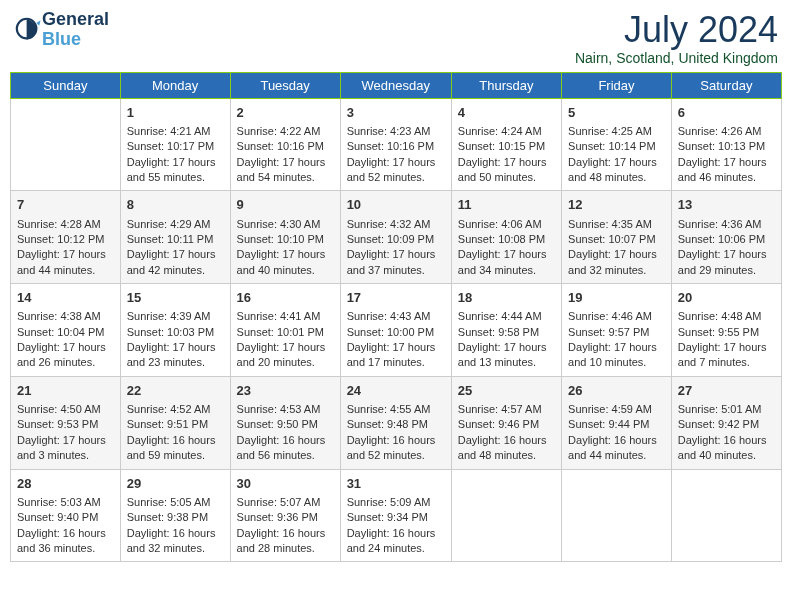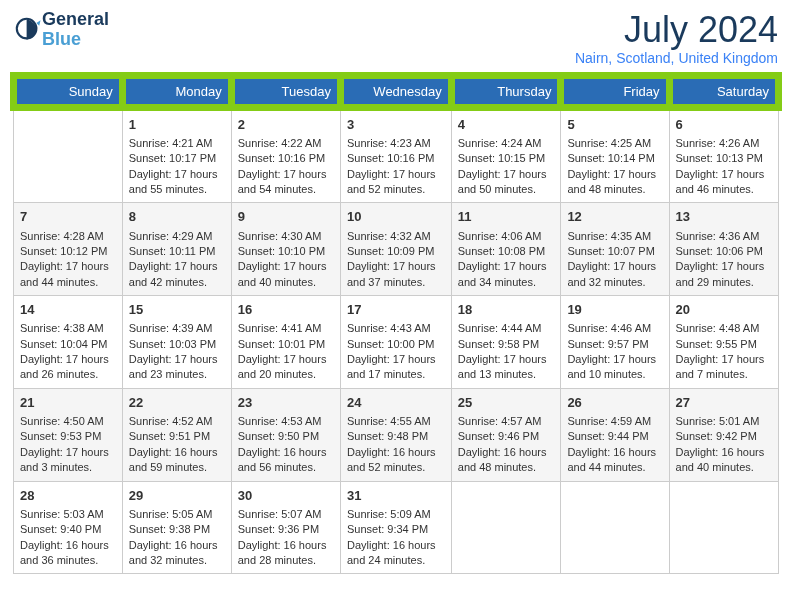--- a/index.html
+++ b/index.html
@@ -38,36 +38,36 @@
       text-align: right;
     }
     .month-title {
       font-size: 36px;
       font-weight: normal;
       color: #1a3a5c;
       line-height: 1.1;
     }
     .location {
       font-size: 14px;
-      color: #3b82f6;
+      color: #14532d;
       font-weight: normal;
     }
     table {
       width: 100%;
       border-collapse: collapse;
       font-size: 11px;
     }
     thead tr th {
       background-color: #2a6cb5;
       color: #fff;
-      text-align: right;
+      text-align: center;
       padding: 5px 6px;
       font-size: 13px;
       font-weight: normal;
-      border: 7px solid #84cc16;
+      border: 1px solid #84cc16;
     }
     tbody tr td {
       vertical-align: top;
       padding: 5px 6px;
       border: 1px solid #ccc;
       width: 113px;
       min-height: 80px;
       background: #fff;
       color: #333;
       line-height: 1.4;

